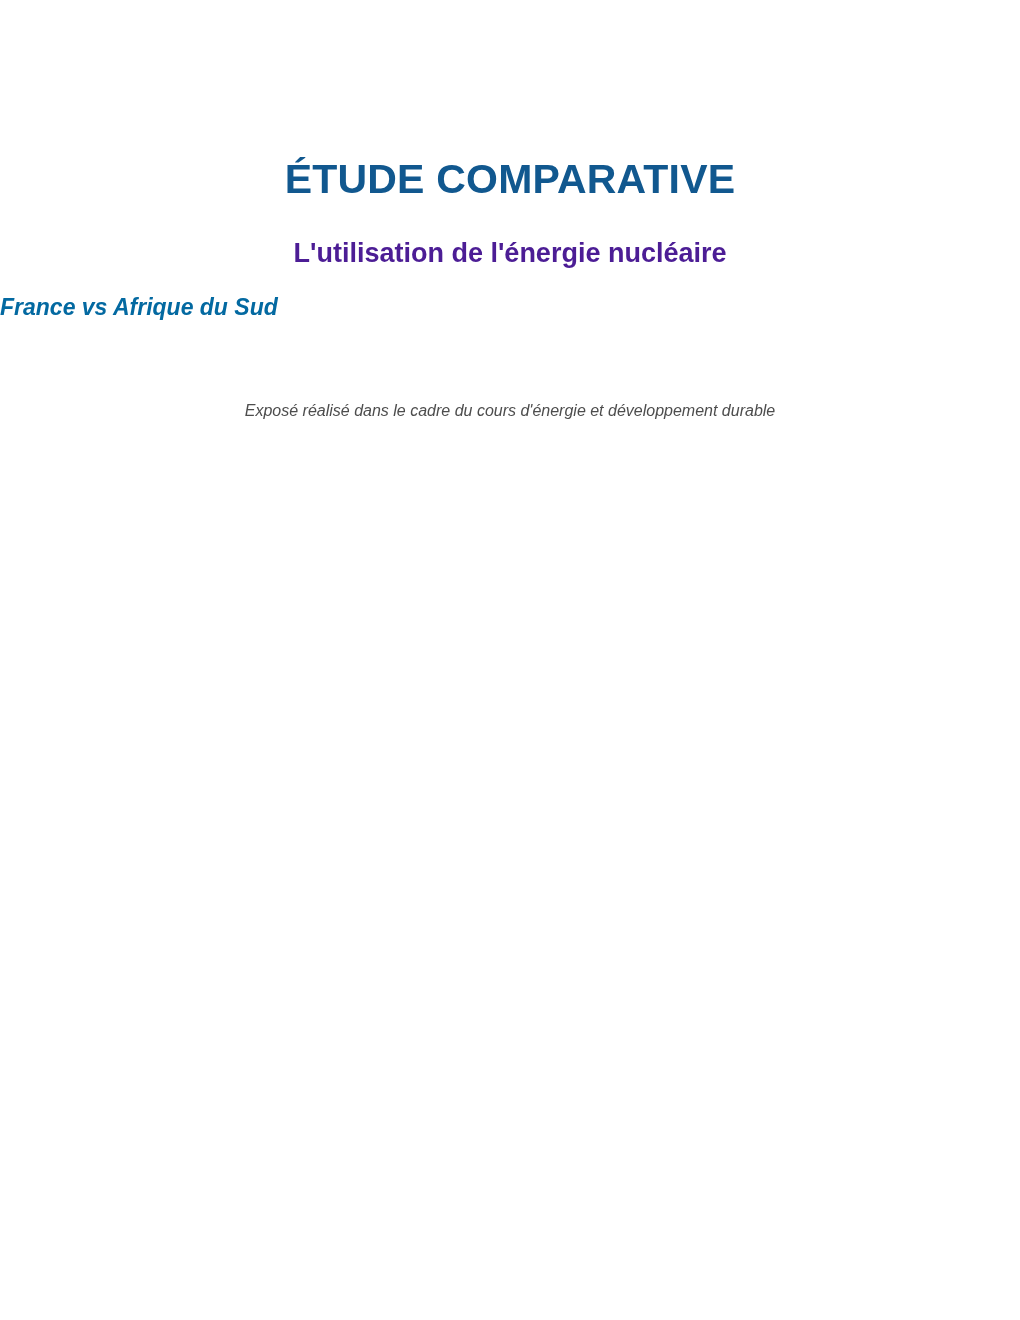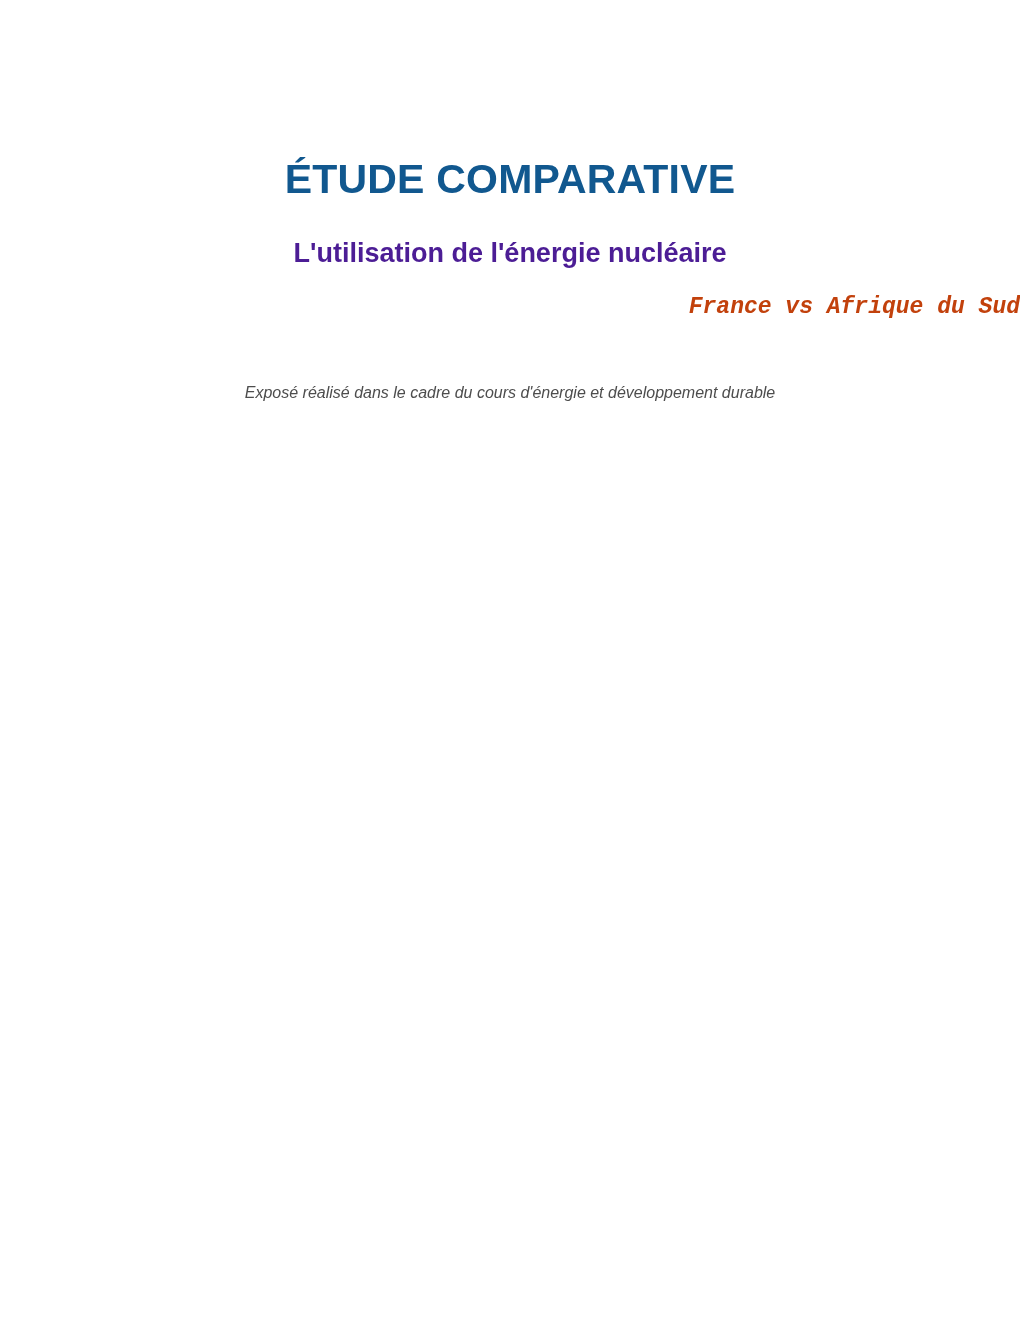--- a/index.html
+++ b/index.html
@@ -56,34 +56,33 @@
     font-weight: bold;
     color: #4c1d95;
   }
   .title-compare {
     margin: 0;
     padding: 0;
     position: absolute;
     left: 0;
     top: 292px;
     width: 1020px;
-    text-align: right;
+    text-align: left;
     font-size: 23px;
     line-height: 30px;
     font-weight: bold;
     font-style: italic;
-    color: #c2410c;
-    font-family: Liberation Mono, monospace;
+    color: #0369a1;
   }
   .subtitle-course {
     margin: 0;
     padding: 0;
     position: absolute;
     left: 0;
-    top: 382px;
+    top: 400px;
     width: 1020px;
     text-align: center;
     font-size: 16px;
     line-height: 22px;
     font-style: italic;
     color: #4d4d4d;
   }
 </style>
 </head>
 <body>

